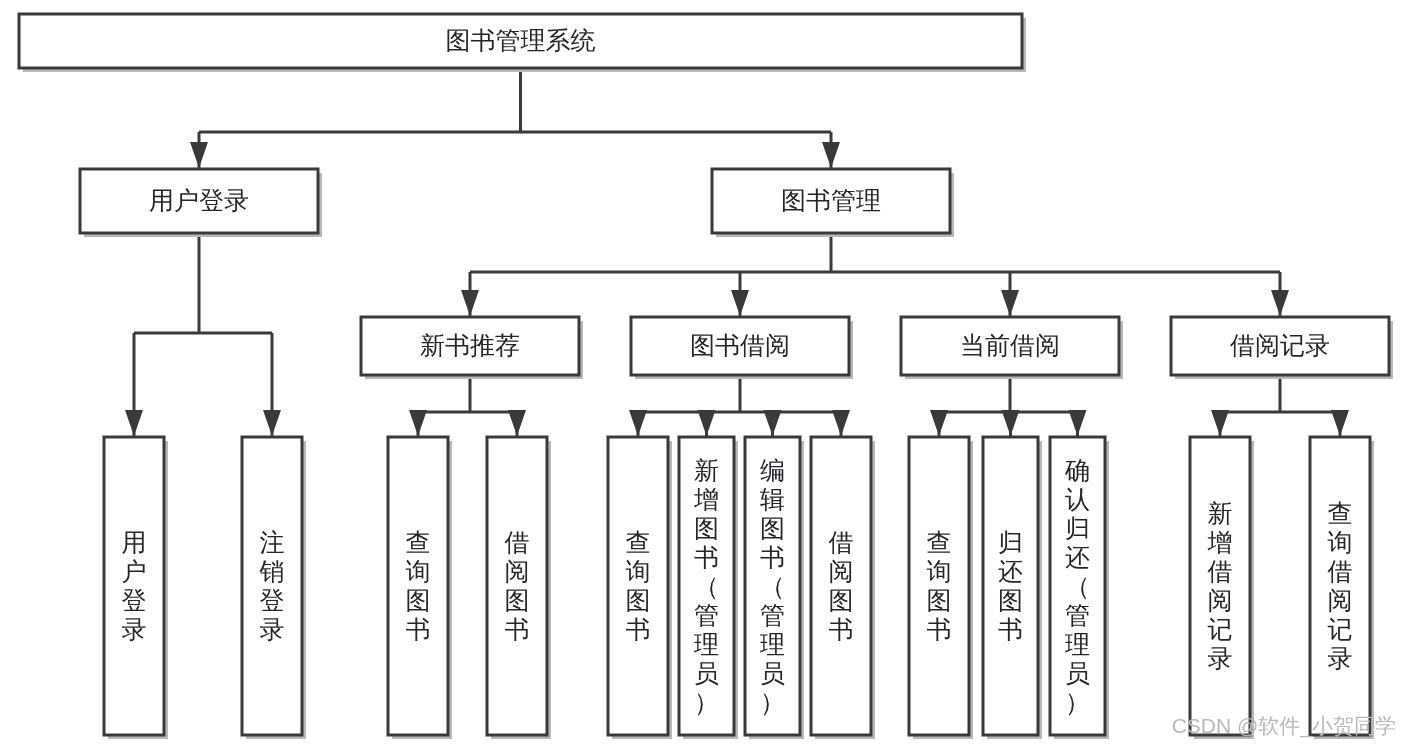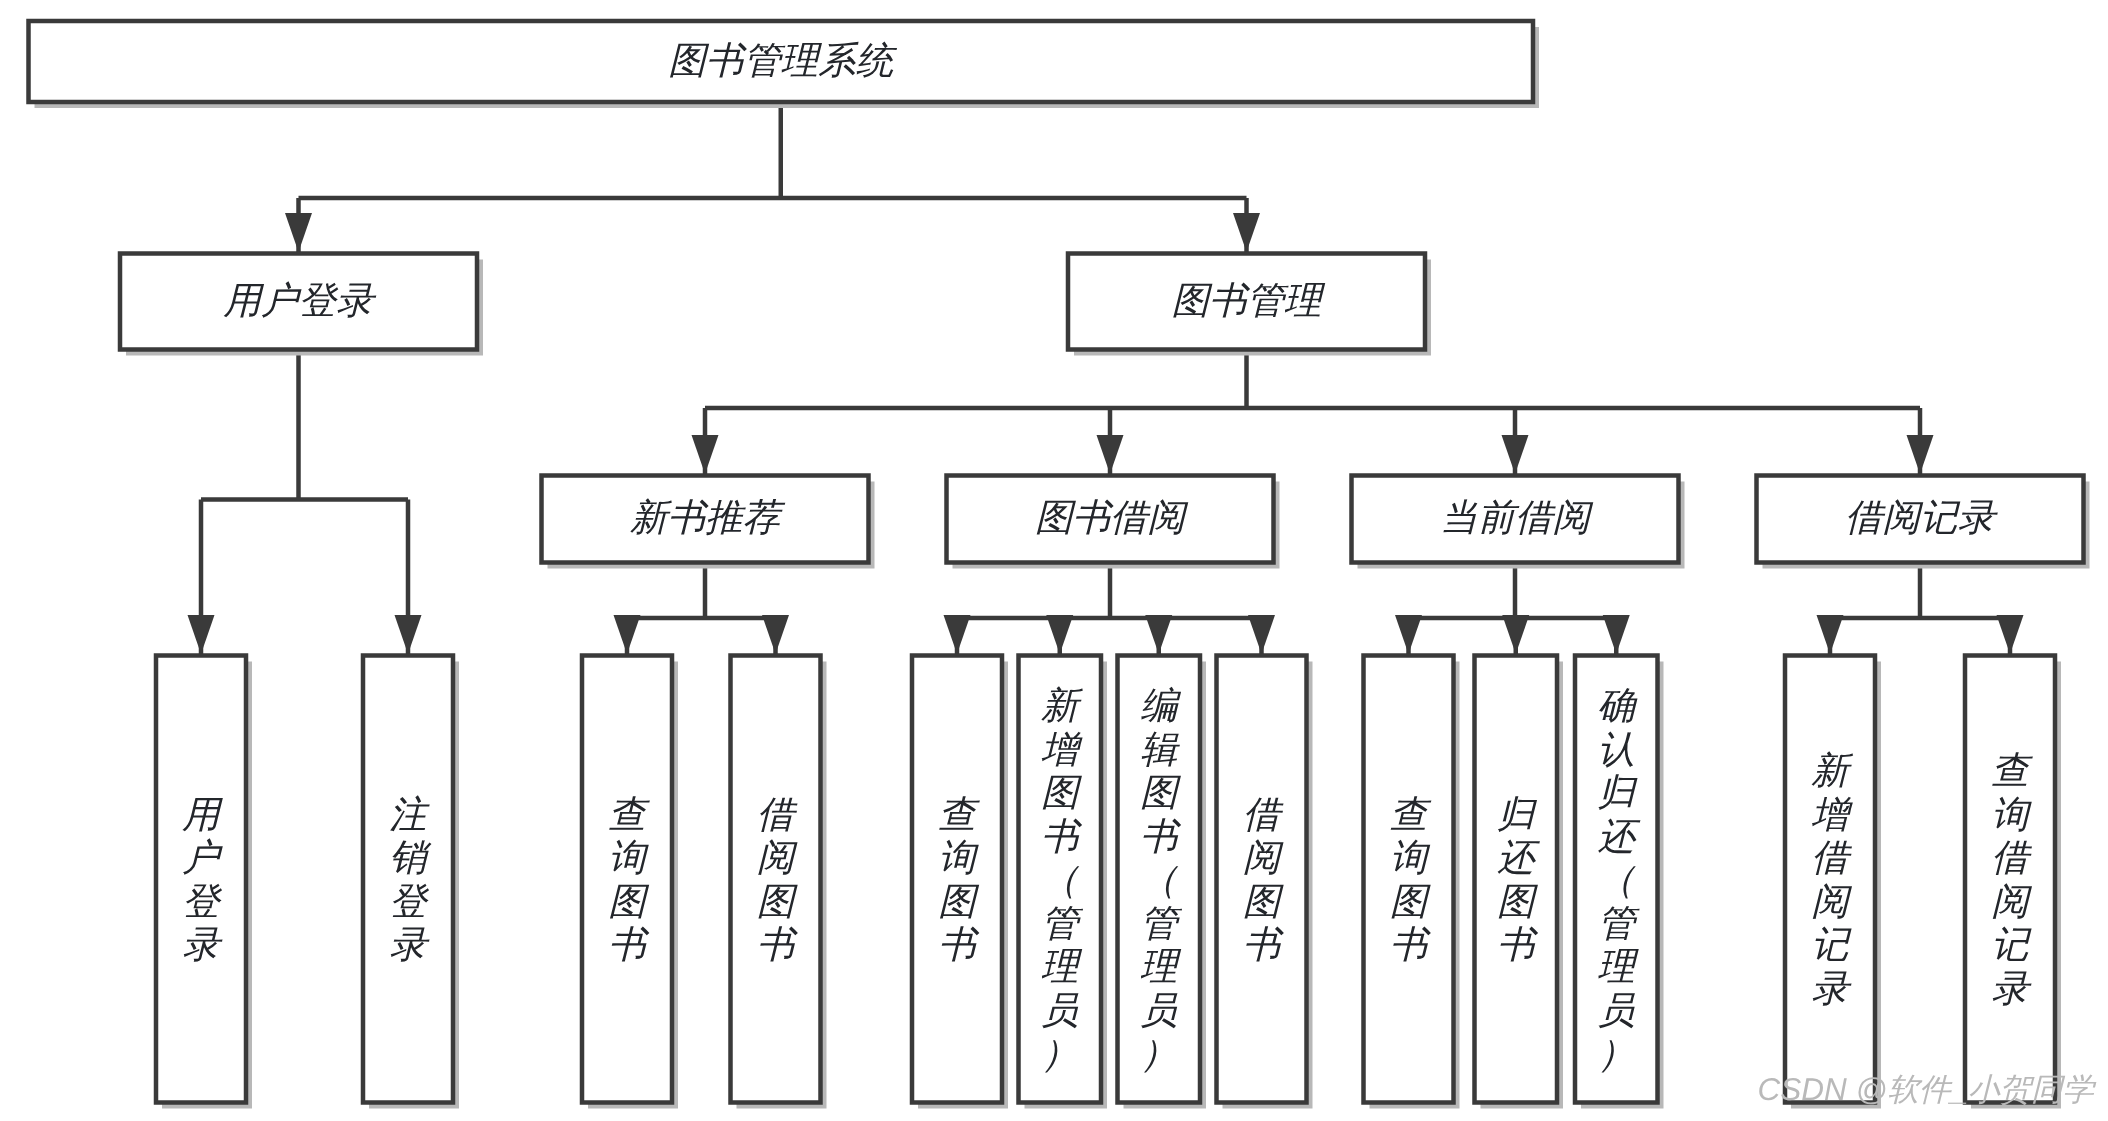--- a/index.html
+++ b/index.html
@@ -13,21 +13,20 @@
     overflow: hidden;
     font-family: "Liberation Sans", "DejaVu Sans", sans-serif;
     position: relative;
   }
   #diagram-root {
     position: absolute;
     left: 0;
     top: 0;
     width: 1394px;
     height: 747px;
-    font-style: italic;
   }
   svg.diagram {
     display: block;
     width: 1405px;
     height: 747px;
     background: #ffffff;
   }
   .node-box {
     fill: #ffffff;
     stroke: #3a3a3a;

